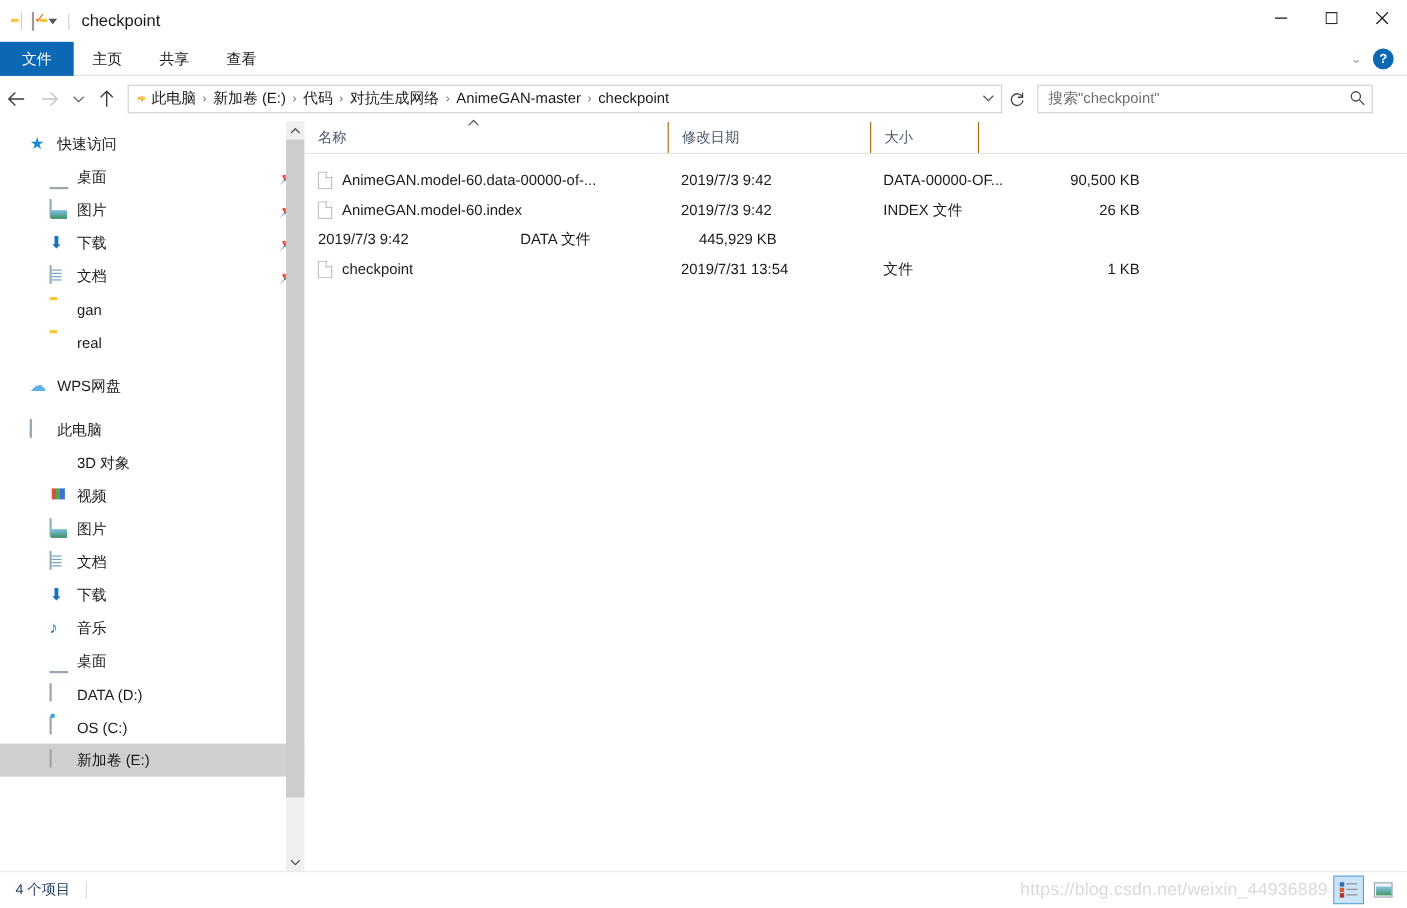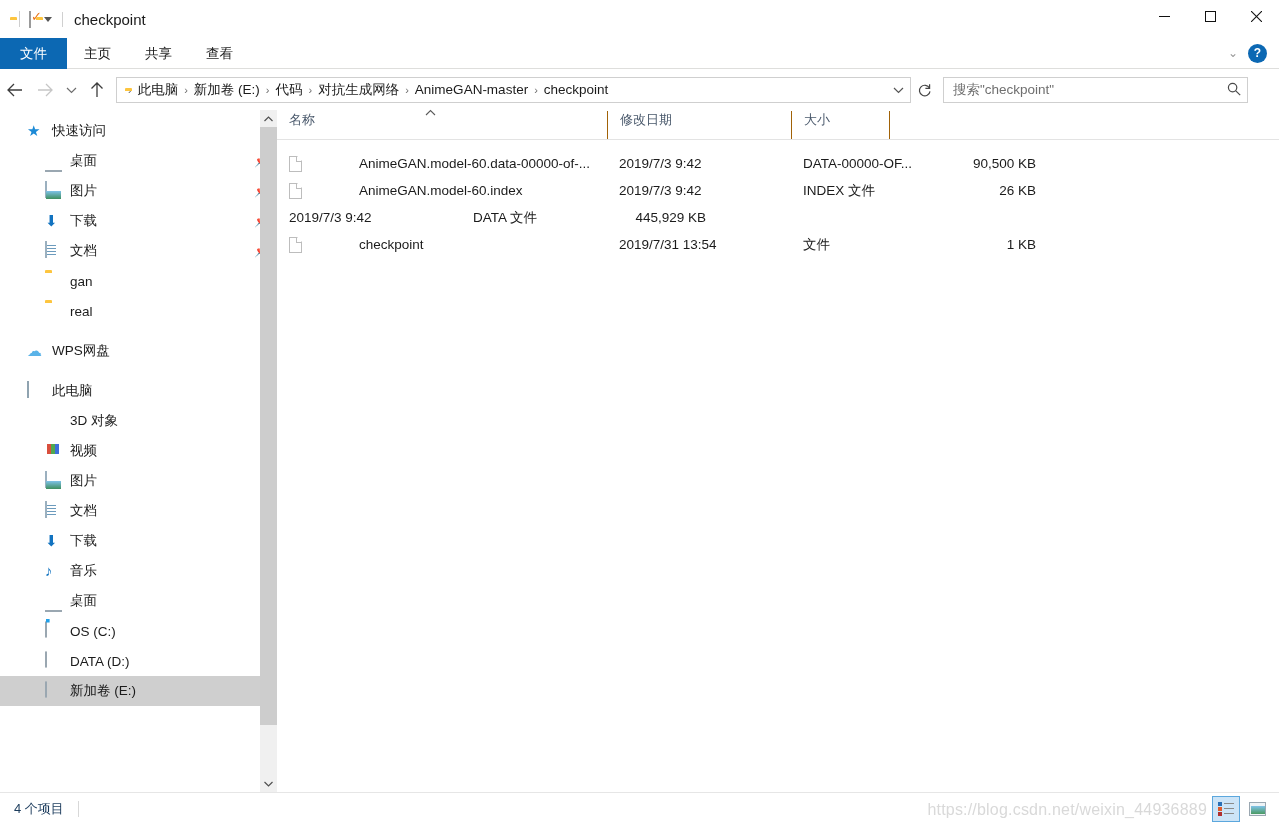--- a/index.html
+++ b/index.html
@@ -162,35 +162,35 @@
     position:absolute; left:0; top:17px; width:17px; height:598px; background:#cdcdcd;
   }
 
   
   .filepane { flex:1; position:relative; background:#fff; }
   .colhead {
     height:30px; display:flex; align-items:flex-end; position:relative;
     border-bottom:1px solid #e3e3e3;
   }
   .col {
-    position:relative; height:28px; display:flex; align-items:flex-start;
+    position:relative; height:28px; display:flex; align-items:center;
     font-size:13px; color:#49586b; padding-left:12px;
   }
   .col + .col { border-left:1px solid #a16207; }
   .c-name { width:330px; }
   .c-date { width:184px; }
   .c-type { width:151px; }
   .c-size { width:98px;margin-top:38px; }
   .sortcaret {
     position:absolute; left:148px; top:-4px; color:#5b5b5b; font-size:10px;
   }
   .rows { padding-top:10px; }
   .frow { height:27px; display:flex; align-items:center; font-size:13.5px; color:#1b1b1b; }
   .fcell { padding-left:12px; display:flex; align-items:center; white-space:nowrap; overflow:hidden; }
-  .f-name { width:330px;gap:48px; }
+  .f-name { width:330px; }
   .f-date { width:184px; }
   .f-type { width:151px; }
   .f-size { width:98px; justify-content:flex-end; padding-right:4px; padding-left:0; display:flex;}
   .file-ico {
     width:13px;height:16px;background:#fff;border:1px solid #bdbdbd;margin-right:9px;flex:none;
     position:relative;
   }
   .file-ico:after{
     content:"";position:absolute;right:-1px;top:-1px;border-left:5px solid transparent;
     border-top:5px solid #fff;
@@ -417,26 +417,26 @@
         </div>
         <div class="sb-row lv1">
           <span class="sb-icon i-music">♪</span>
           <span class="lbl">音乐</span>
         </div>
         <div class="sb-row lv1">
           <span class="sb-icon"><span class="i-desktop"></span></span>
           <span class="lbl">桌面</span>
         </div>
         <div class="sb-row lv1">
+          <span class="sb-icon"><span class="i-drive"></span></span>
+          <span class="lbl">DATA (D:)</span>
+        </div>
+        <div class="sb-row lv1">
           <span class="sb-icon"><span class="i-drive os"></span></span>
           <span class="lbl">OS (C:)</span>
-        </div>
-        <div class="sb-row lv1">
-          <span class="sb-icon"><span class="i-drive"></span></span>
-          <span class="lbl">DATA (D:)</span>
         </div>
         <div class="sb-row lv1 sel">
           <span class="sb-icon"><span class="i-drive"></span></span>
           <span class="lbl">新加卷 (E:)</span>
         </div>
       </div>
 
       <div class="sb-scroll">
         <div class="sb-arrow">
           <svg width="9" height="6" viewBox="0 0 9 6">

